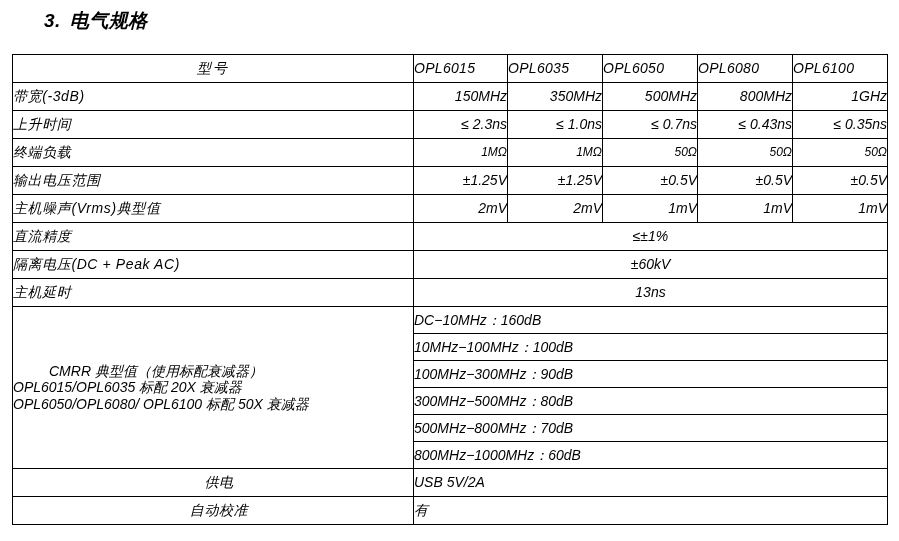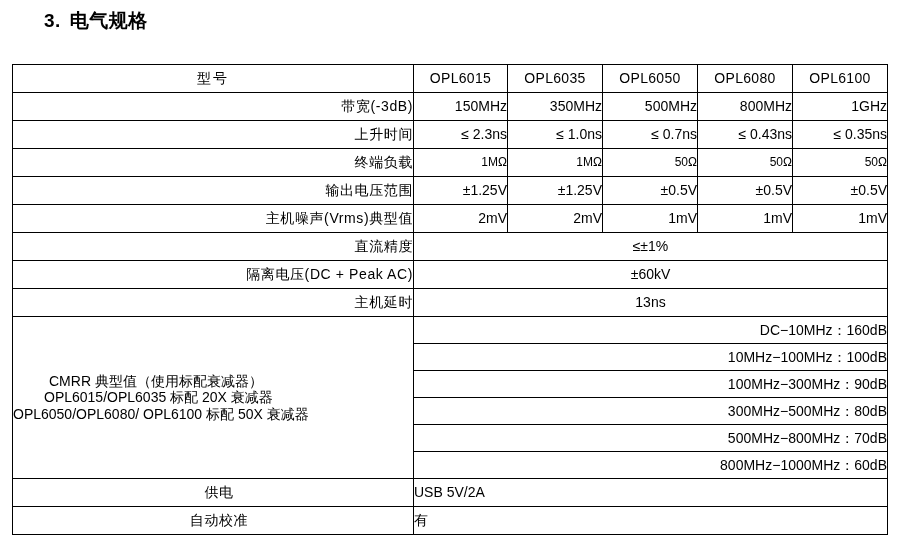--- a/index.html
+++ b/index.html
@@ -11,37 +11,38 @@
     height: 541px;
     background: #ffffff;
     font-family: "Liberation Serif", "DejaVu Serif", serif;
     color: #000000;
     overflow: hidden;
   }
   .page {
     position: relative;
     width: 899px;
     height: 526px;
+    font-style: italic;
   }
   .heading {
     position: absolute;
     left: 44px;
     top: 8px;
     font-family: "Liberation Sans", "DejaVu Sans", sans-serif;
     font-size: 19px;
     font-weight: bold;
     letter-spacing: 0.5px;
   }
   .heading .num {
     margin-right: 9px;
   }
   table.spec {
     position: absolute;
     left: 12px;
-    top: 64px;
+    top: 54px;
     width: 875px;
     border-collapse: collapse;
     table-layout: fixed;
   }
   table.spec td, table.spec th {
     border: 1px solid #000000;
     padding: 0;
     font-weight: normal;
     font-size: 14px;
     vertical-align: middle;
@@ -50,32 +51,31 @@
   }
   .hdr-model {
     text-align: center;
     font-family: "Liberation Sans", "DejaVu Sans", sans-serif;
     font-size: 16px;
     font-weight: bold;
     letter-spacing: 2px;
     height: 30px;
   }
   .hdr-part {
-    text-align: center;
     font-family: "Liberation Sans", "DejaVu Sans", sans-serif;
     font-size: 14px;
     letter-spacing: 0.3px;
     height: 30px;
   }
   .rowlabel {
     padding-left: 26px;
     font-family: "Liberation Sans", "DejaVu Sans", sans-serif;
     font-size: 14px;
     letter-spacing: 0.6px;
-    text-align: right;
+    text-align: left;
   }
   .val {
     text-align: right;
     font-family: "Liberation Sans", "DejaVu Sans", sans-serif;
     font-size: 13px;
   }
   .val.big {
     font-size: 12px;
   }
   .val.mid {
@@ -88,25 +88,25 @@
   }
   .cmrr-label {
     padding-left: 26px;
     padding-right: 6px;
     font-family: "Liberation Sans", "DejaVu Sans", sans-serif;
     font-size: 14px;
     text-align: left;
     line-height: 1.95;
   }
   .cmrr-label .l1 { display: block; margin-left: 36px; }
-  .cmrr-label .l2 { display: block; margin-left: 31px; }
+  .cmrr-label .l2 { display: block; }
   .cmrr-label .l3 { display: block; }
   .cmrr-row td.cmrr-val {
     height: 26px;
-    text-align: right;
+    text-align: left;
     font-family: "Liberation Sans", "DejaVu Sans", sans-serif;
     font-size: 14px;
   }
   .center-plain {
     text-align: left;
     font-family: "Liberation Sans", "DejaVu Sans", sans-serif;
     font-size: 15px;
   }
   .rowlabel.center {
     text-align: center;

